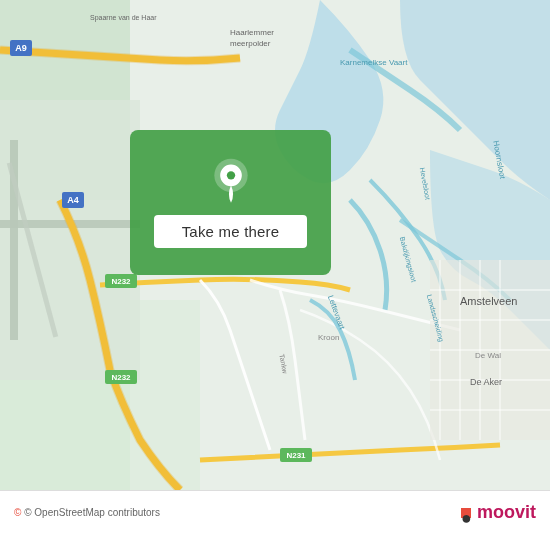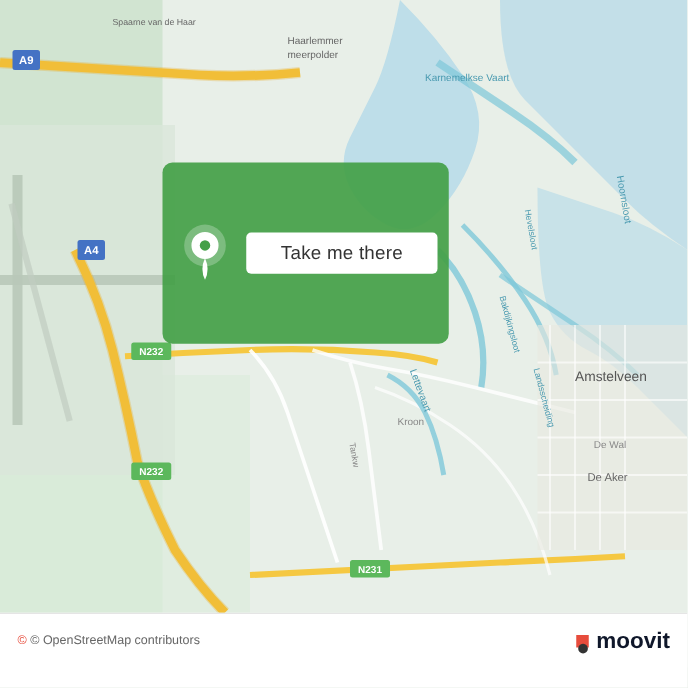--- a/index.html
+++ b/index.html
@@ -23,26 +23,26 @@
     #map-svg {
       width: 100%;
       height: 100%;
     }
 
     
     #location-card {
       position: absolute;
       top: 130px;
       left: 130px;
-      width: 229px;
+      width: 201px;
       height: 145px;
       background: rgba(67, 160, 71, 0.92);
       border-radius: 8px;
       display: flex;
-      flex-direction: row;
+      flex-direction: column;
       align-items: center;
       justify-content: center;
       gap: 8px;
       cursor: pointer;
     }
 
     #pin-icon {
       width: 50px;
       height: 50px;
     }
@@ -202,15 +202,15 @@
   </div>
 </div>
 
 <div id="bottom-bar">
   <div id="copyright-text">
     <span style="color:#e74c3c;">©</span>
     <span>© OpenStreetMap contributors</span>
   </div>
   <div id="moovit-logo">
     <span style="display:inline-block;width:10px;height:10px;background:#e74c3c;border-radius:50;margin-right:2px;">●</span>
-    <span style="font-size:18px;font-weight:bold;color:#0f172a;">moovit</span>
+    <span style="font-size:18px;font-weight:bold;color:#be185d;">moovit</span>
   </div>
 </div>
 
 </body></html>

